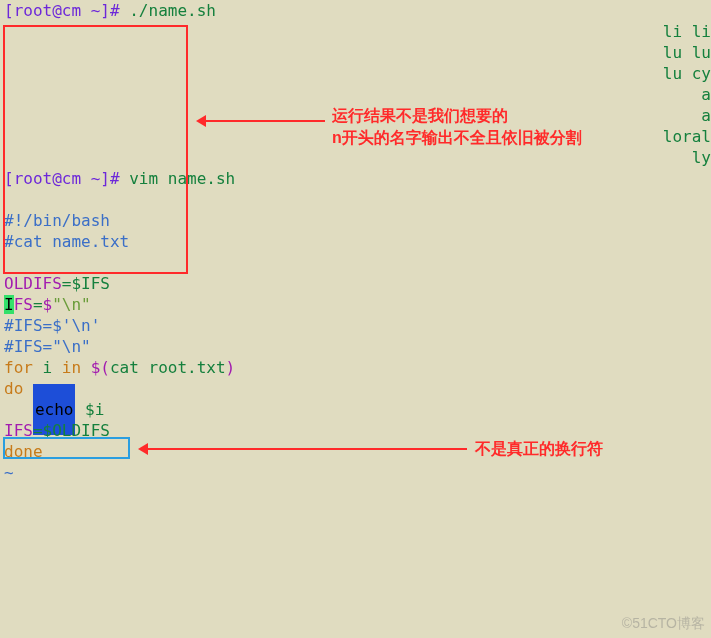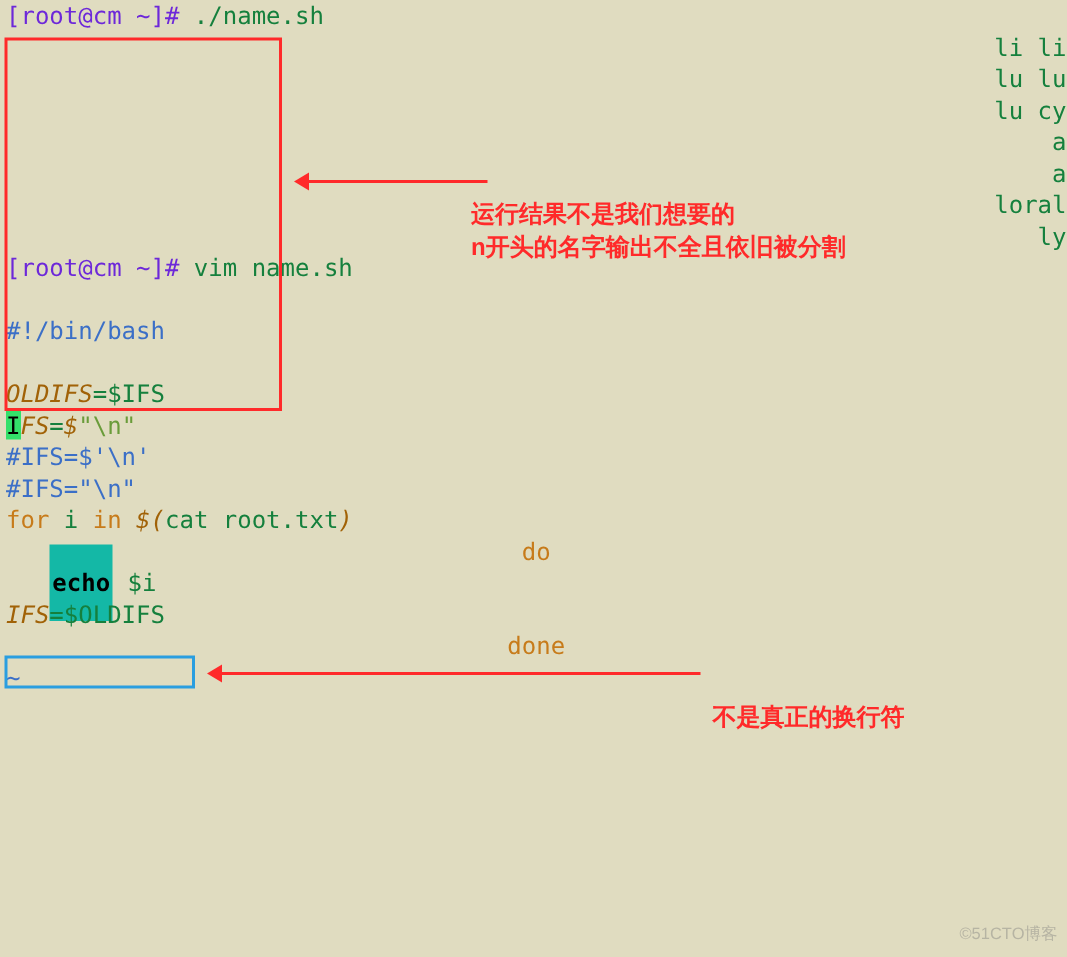--- a/index.html
+++ b/index.html
@@ -9,25 +9,25 @@
     background: #e0dcc0;
     font-family: "DejaVu Sans Mono", "Consolas", monospace;
     font-size: 16px;
     line-height: 21px;
     position: relative;
     overflow: hidden;
   }
   .term-line { white-space: pre; padding-left: 4px; }
   .prompt { color: #6d28d9; }
   .blk { color: #15803d; text-align: right; }
-  .gray { color: #a16207; font-style: italic; }
+  .gray { color: #a21caf; }
   .blue { color: #3b6fc7; }
-  .orange { color: #c77b1a; text-align: center; }
+  .orange { color: #c77b1a; }
   .green-str { color: #6a9c3a; }
-  .echo-bg { background: #14b8a6; padding: 16px 2px; font-weight: bold; }
+  .echo-bg { background: #1d4ed8; padding: 16px 2px; }
   .cursor-I { background: #33e06a; color: #000; padding: 0; }
 
   
   .red-box {
     position: absolute;
     left: 3px;
     top: 25px;
     width: 185px;
     height: 249px;
     border: 2px solid #ff2a2a;
@@ -65,21 +65,21 @@
     font-weight: bold;
     font-size: 16px;
     line-height: 22px;
   }
   .watermark {
     position: absolute;
     right: 6px;
     bottom: 4px;
     color: rgba(120,120,120,0.4);
     font-family: "Microsoft YaHei", sans-serif;
-    font-size: 11px;
+    font-size: 14px;
   }
   .tilde { color: #3b6fc7; padding-left: 4px; }
 </style>
 </head>
 <body>
 
 <div>
   <div class="term-line"><span class="prompt">[root@cm ~]# </span><span class="blk">./name.sh</span></div>
   <div class="term-line blk">li li</div>
   <div class="term-line blk">lu lu</div>
@@ -90,38 +90,39 @@
   <div class="term-line blk">a</div>
   <div class="term-line blk">loral</div>
   <div class="term-line blk">ly</div>
   <div class="term-line"><span class="prompt">[root@cm ~]# </span><span class="blk">vim name.sh</span></div>
 </div>
 
 <div style="height:21px"></div>
 
 <div>
   <div class="term-line blue">#!/bin/bash</div>
+  <div class="term-line blue">#cat name.txt</div>
   <div class="term-line" style="height:21px"></div>
   <div class="term-line"><span class="gray">OLDIFS</span><span class="blk">=</span><span class="blk">$IFS</span></div>
   <div class="term-line"><span class="cursor-I">I</span><span class="gray">FS</span><span class="blk">=</span><span class="gray">$</span><span class="green-str">"\n"</span></div>
   <div class="term-line blue">#IFS=$'\n'</div>
   <div class="term-line blue">#IFS="\n"</div>
   <div class="term-line"><span class="orange">for</span><span class="blk"> i </span><span class="orange">in</span><span class="gray"> $(</span><span class="blk">cat root.txt</span><span class="gray">)</span></div>
   <div class="term-line orange">do</div>
   <div class="term-line"><span>   </span><span class="echo-bg">echo</span><span class="blk"> $i</span></div>
   <div class="term-line"><span class="gray">IFS</span><span class="blk">=</span><span class="blk">$OLDIFS</span></div>
   <div class="term-line orange">done</div>
   <div class="tilde">~</div>
 </div>
 
 <div class="red-box"></div>
 <div class="cyan-box"></div>
 
 <div class="arrow" style="left:200px; top:120px; width:125px;"></div>
 <div class="arrow" style="left:142px; top:448px; width:325px;"></div>
 
-<div class="ann-text" style="left:314px; top:105px;margin-top:28px;">
+<div class="ann-text" style="left:332px; top:105px;">
   <div>运行结果不是我们想要的</div>
   <div>n开头的名字输出不全且依旧被分割</div>
 </div>
-<div class="ann-text" style="left:475px; top:438px;margin-top:30px;">不是真正的换行符</div>
+<div class="ann-text" style="left:475px; top:438px;">不是真正的换行符</div>
 
 <div class="watermark">©51CTO博客</div>
 
 </body></html>

